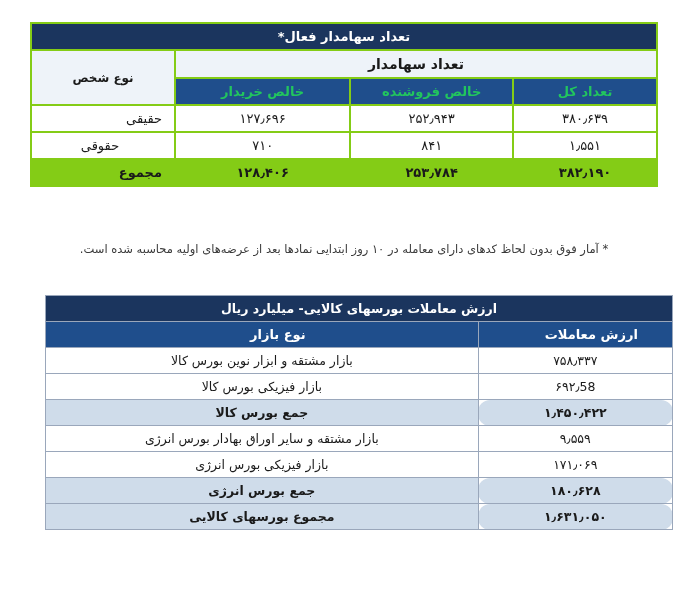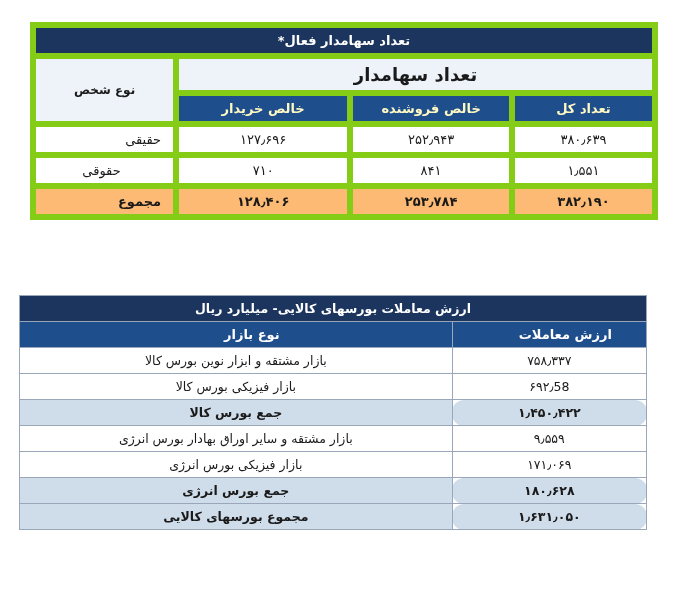--- a/index.html
+++ b/index.html
@@ -39,39 +39,39 @@
   .title-bar {
     background: #1b355e;
     color: #ffffff;
     text-align: center;
     font-size: 15px;
     font-weight: bold;
     padding: 8px 4px;
     letter-spacing: 0;
   }
   #table1 td, #table1 th {
-    border: 6px solid #84cc16;
+    border: 2px solid #84cc16;
     font-size: 13px;
     padding: 5px 6px;
     text-align: center;
     vertical-align: middle;
   }
   .hdr-dark {
     background: #1f4e8c;
-    color: #fef9c3;
+    color: #22c55e;
     font-weight: bold;
   }
   .cell-white {
     background: #ffffff;
   }
   .cell-lighter {
     background: #eef3f9;
   }
   .sum-row td {
-    background: #fdba74;
+    background: #84cc16;
     font-weight: bold;
     font-size: 13.5px;
   }
   .num {
     font-family: "DejaVu Sans", sans-serif;
     direction: rtl;
   }
 
   
   #footnote {
@@ -80,21 +80,21 @@
     top: 240px;
     width: 628px;
     text-align: center;
     font-size: 11.5px;
     color: #3a3a3a;
     line-height: 1.6;
   }
 
   
   #table2 {
-    left: 19px;
+    left: 45px;
     top: 295px;
     width: 628px;
   }
   #table2 td, #table2 th {
     border: 1px solid #9aa7bb;
     font-size: 12.5px;
     padding: 5px 8px;
     vertical-align: middle;
   }
   #table2 .colhdr {
@@ -127,21 +127,21 @@
         <col style="width:23%">
         <col style="width:26%">
         <col style="width:28%">
         <col style="width:23%">
       </colgroup>
       <tbody>
         <tr>
           <td class="title-bar" colspan="4">تعداد سهامدار فعال*</td>
         </tr>
         <tr>
-          <td class="cell-lighter" colspan="3" style="font-weight:bold;font-size:18px;">تعداد سهامدار</td>
+          <td class="cell-lighter" colspan="3" style="font-weight:bold;font-size:14px;">تعداد سهامدار</td>
           <td class="cell-lighter" rowspan="2" style="font-weight:bold;font-size:12px;">نوع شخص</td>
         </tr>
         <tr>
           <td class="hdr-dark">تعداد کل</td>
           <td class="hdr-dark">خالص فروشنده</td>
           <td class="hdr-dark">خالص خریدار</td>
         </tr>
 
         <tr>
           <td class="cell-white num">۳۸۰٫۶۳۹</td>
@@ -158,20 +158,21 @@
         <tr class="sum-row">
           <td class="num">۳۸۲٫۱۹۰</td>
           <td class="num">۲۵۳٫۷۸۴</td>
           <td class="num">۱۲۸٫۴۰۶</td>
           <td style="text-align:right;padding-right:12px;">مجموع</td>
         </tr>
       </tbody>
     </table>
   </div>
 
+  <div id="footnote">* آمار فوق بدون لحاظ کدهای دارای معامله در ۱۰ روز ابتدایی نمادها بعد از عرضه‌های اولیه محاسبه شده است.</div>
 
   <div class="table-block" id="table2">
     <table>
       <colgroup>
         <col style="width:31%">
         <col style="width:69%">
       </colgroup>
       <tbody>
         <tr>
           <td class="title-bar" colspan="2">ارزش معاملات بورسهای کالایی- میلیارد ریال</td>

